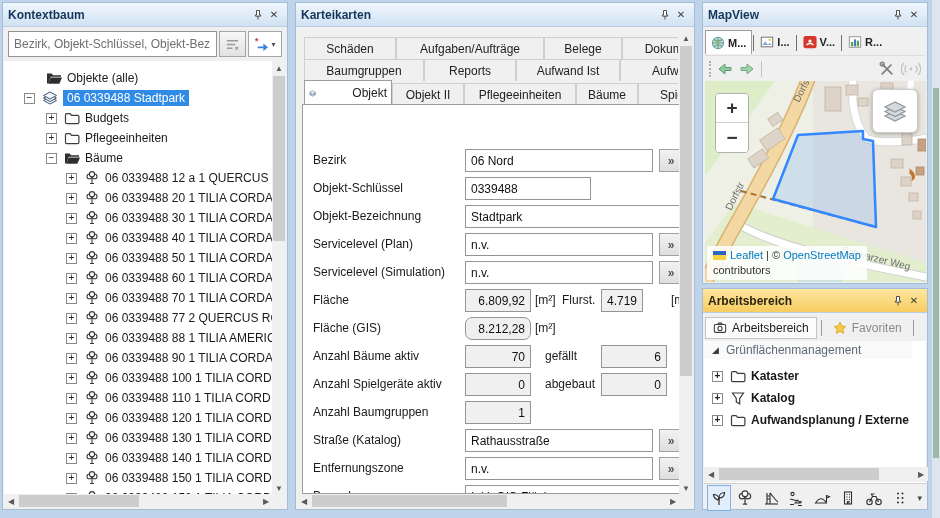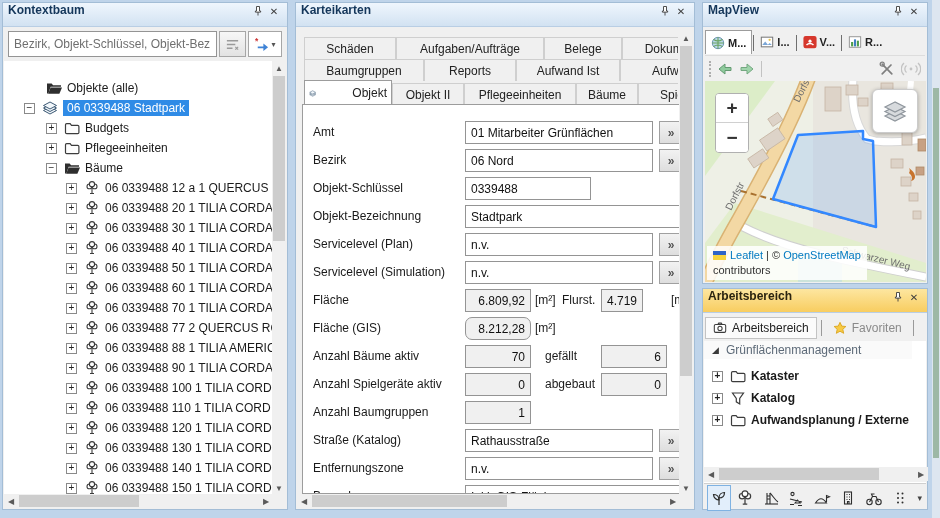--- a/index.html
+++ b/index.html
@@ -1,19 +1,19 @@
 <!DOCTYPE html>
 <html><head>
 <meta charset="utf-8">
 <style>
   *{margin:0;padding:0;box-sizing:border-box;}
   html,body{width:940px;height:518px;}
   body{position:relative;background:#bfd4ea;font-family:"Liberation Sans","DejaVu Sans",sans-serif;font-size:12px;color:#1a1a1a;overflow:hidden;}
   .panel{position:absolute;background:#f0f0f0;border:1px solid #a3bdd6;}
-  .tbar{height:24px;display:flex;align-items:flex-start;gap:0;padding:0 5px;background:linear-gradient(#eff6fd,#d2e2f2);border-bottom:1px solid #b9cee4;}
+  .tbar{height:24px;display:flex;align-items:center;gap:0;padding:0 5px;background:linear-gradient(#eff6fd,#d2e2f2);border-bottom:1px solid #b9cee4;}
   .tbar .ttl{flex:1;font-weight:bold;color:#14365a;font-size:12px;}
   .tbar.warm{background:linear-gradient(#fde6a0,#f8cd60);}
   .tbar.warm .ttl{color:#2b2410;}
   .tico{width:16px;height:16px;display:flex;align-items:center;justify-content:center;color:#3c3c3c;font-size:11px;cursor:default;}
   .xglyph::after{content:"\2715";font-size:10px;}
   
   .exp{width:11px;height:11px;border:1px solid #8a8a8a;background:#fff;display:inline-flex;align-items:center;justify-content:center;flex:none;font-size:10px;line-height:9px;color:#222;margin-right:7px;}
   .exp.plus::after{content:"+";margin-top:-1px;}
   .exp.minus::after{content:"\2212";margin-top:-1px;}
   
@@ -235,21 +235,21 @@
           <use href="#icn-filterlines"></use>
         </svg>
       </span>
     <span class="btn" style="width:34px;height:26px;gap:2px;background:#fff;">
         <svg width="15" height="15">
           <use href="#icn-jump"></use>
         </svg>
         <span style="font-size:8px;color:#555;">▾</span>
       </span>
   </div>
-  <div style="position:absolute;left:1px;top:58px;width:269px;height:434px;background:#fff;overflow:hidden;padding-top:17px;">
+  <div style="position:absolute;left:1px;top:58px;width:269px;height:434px;background:#fff;overflow:hidden;padding-top:7px;">
     <div class="trow r0">
       <svg width="16" height="16">
           <use href="#icn-folder-open"></use>
         </svg>
       <span class="tl">Objekte (alle)</span>
     </div>
     <div class="trow r1">
       <span class="exp minus"></span>
       <svg width="16" height="16">
           <use href="#icn-layers"></use>
@@ -483,25 +483,20 @@
       </div>
     <div class="ktab" style="width:62px;">
         <span>Bäume</span>
       </div>
     <div class="ktab" style="width:84px;">
         <span>Spielge</span>
       </div>
   </div>
 
   <div class="formwrap">
-    <div class="frow" style="top:16px;">
-      <span class="flabel">Amt</span>
-      <input class="fld" style="left: 152px; width: 188px;" value="01 Mitarbeiter Grünflächen">
-      <span class="more" style="left:346px;"></span>
-    </div>
     <div class="frow" style="top:44px;">
       <span class="flabel">Bezirk</span>
       <input class="fld" style="left: 152px; width: 188px;" value="06 Nord">
       <span class="more" style="left:346px;"></span>
     </div>
     <div class="frow" style="top:72px;">
       <span class="flabel">Objekt-Schlüssel</span>
       <input class="fld" style="left: 152px; width: 126px;" value="0339488">
     </div>
     <div class="frow" style="top:100px;">

